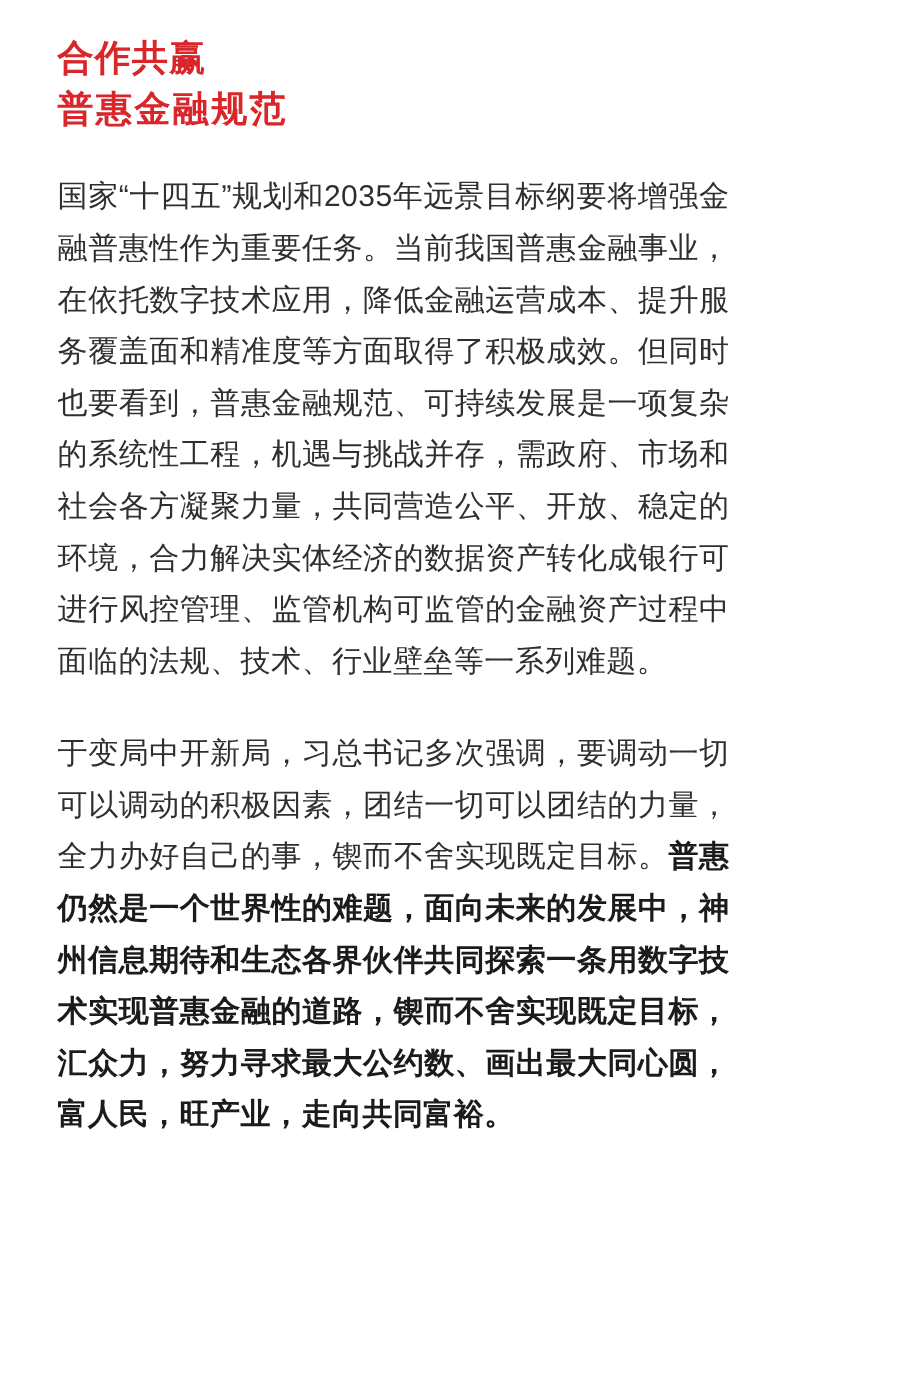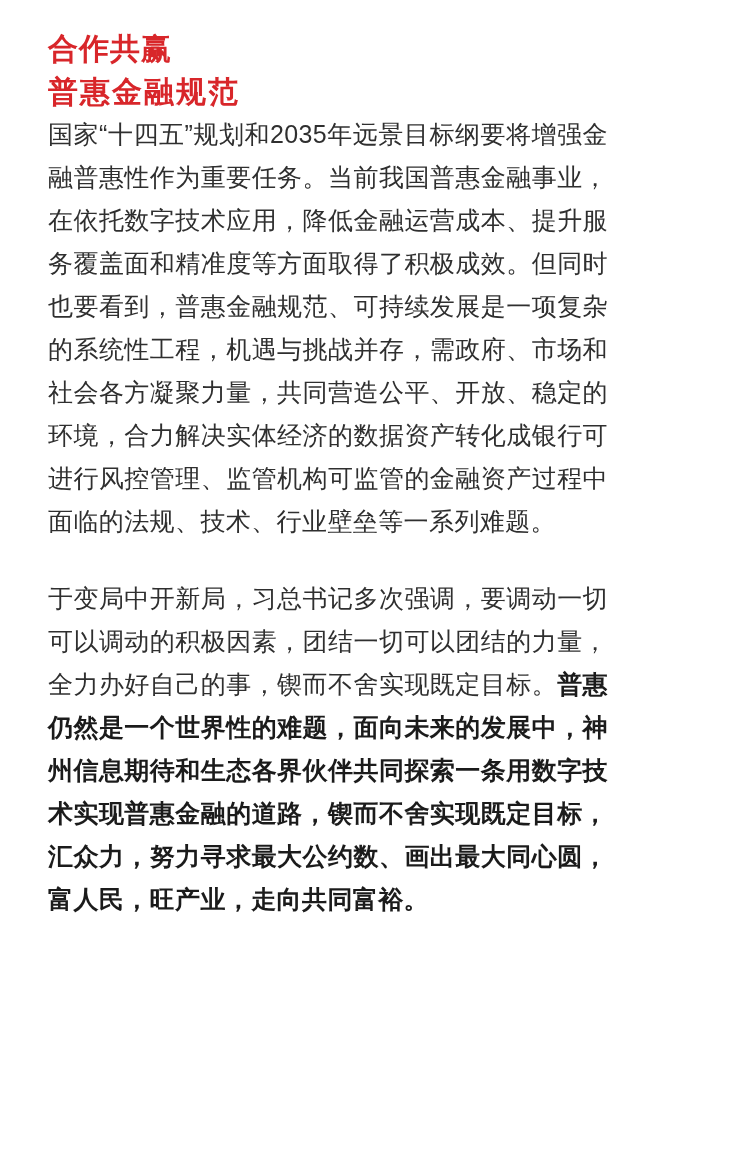--- a/index.html
+++ b/index.html
@@ -29,20 +29,21 @@
     letter-spacing: 1px;
     margin: 0;
   }
   .heading .line {
     display: block;
   }
   .heading .line-2 {
     letter-spacing: 2px;
   }
   .body-block {
+    margin-top: 30px;
   }
   p.para {
     margin: 0 0 34px 0;
     font-size: 25px;
     line-height: 1.72;
     color: #2f2f2f;
     text-align: justify;
     text-justify: inter-ideograph;
     letter-spacing: 0.4px;
   }

